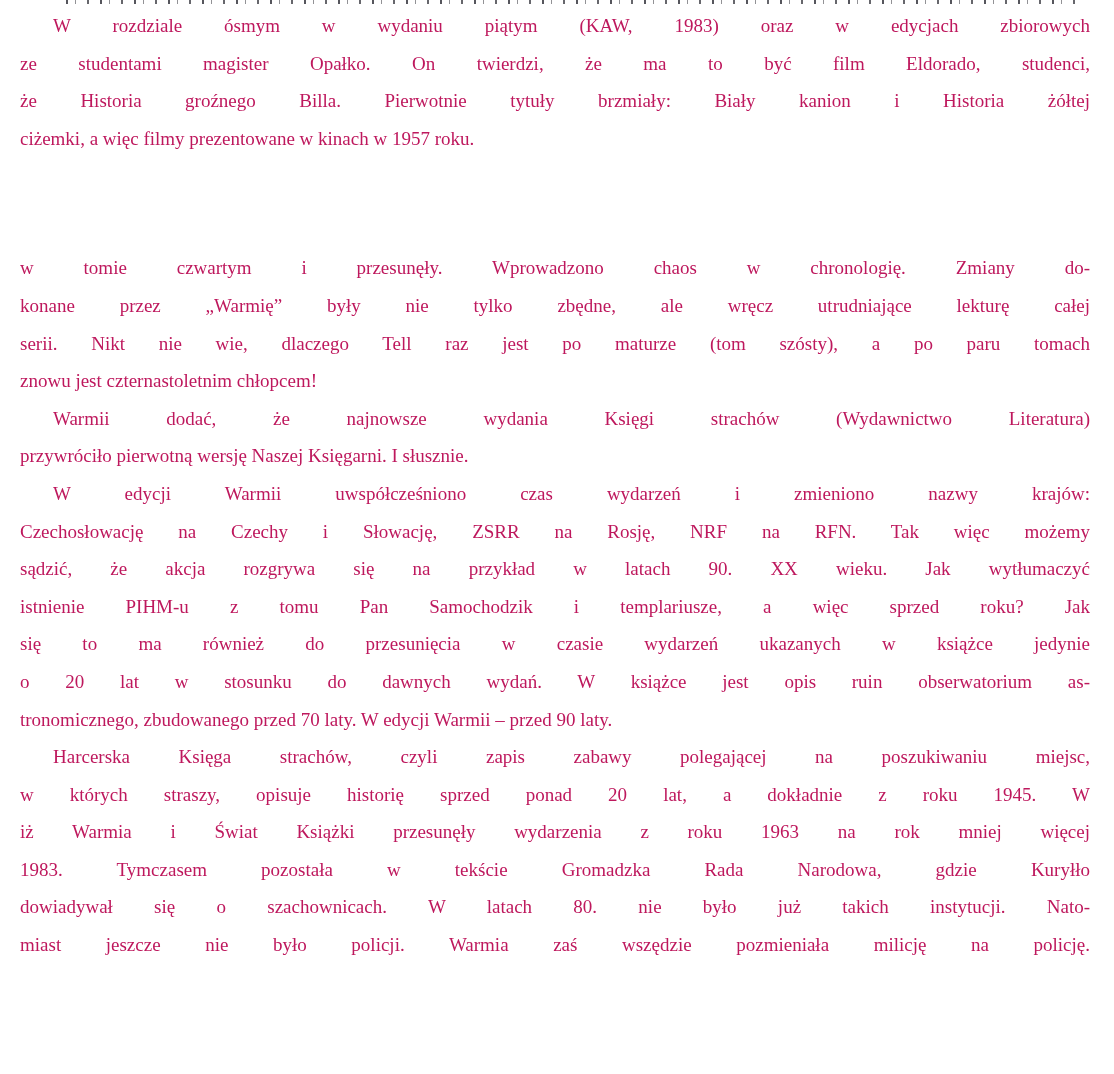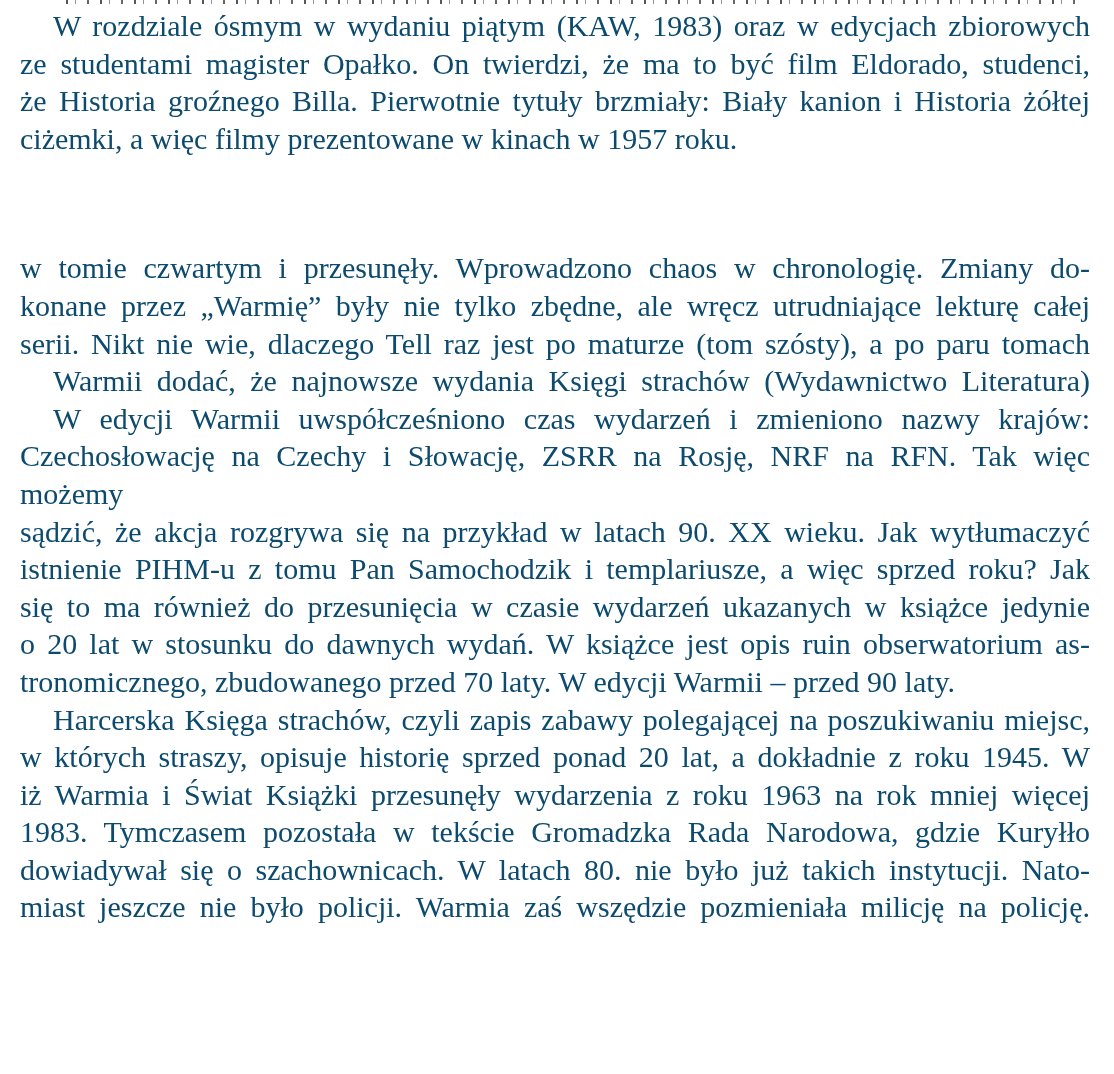--- a/index.html
+++ b/index.html
@@ -8,23 +8,23 @@
     height: 1074px;
     background: #ffffff;
     overflow: hidden;
   }
   .page {
     box-sizing: border-box;
     width: 1114px;
     height: 1074px;
     padding: 0 24px 0 20px;
     font-family: "Liberation Serif", "DejaVu Serif", serif;
-    font-size: 30px;
+    font-size: 19px;
     line-height: 37.6px;
-    color: #0c4a6e;
+    color: #be185d;
   }
   
   .remnant {
     position: relative;
     height: 7px;
     overflow: hidden;
   }
   .remnant-bar {
     position: absolute;
     top: 0; left: 46px; right: 14px; height: 4px;
@@ -57,23 +57,25 @@
         <div class="line ind"><span>W rozdziale ósmym w wydaniu piątym (KAW, 1983) oraz w edycjach zbiorowych</span></div>
         <div class="line"><span>ze studentami magister Opałko. On twierdzi, że ma to być film </span><span class="it">Eldorado</span><span>, studenci,</span></div>
         <div class="line"><span>że </span><span class="it">Historia groźnego Billa</span><span>. Pierwotnie tytuły brzmiały: </span><span class="it">Biały kanion</span><span> i </span><span class="it">Historia żółtej</span></div>
         <div class="line noj"><span class="it">ciżemki</span><span>, a więc filmy prezentowane w kinach w 1957 roku.</span></div>
       </div>
       <div class="gap"></div>
       <div class="para">
         <div class="line"><span>w tomie czwartym i przesunęły. Wprowadzono chaos w chronologię. Zmiany do-</span></div>
         <div class="line"><span>konane przez „Warmię” były nie tylko zbędne, ale wręcz utrudniające lekturę całej</span></div>
         <div class="line"><span>serii. Nikt nie wie, dlaczego Tell raz jest po maturze (tom szósty), a po paru tomach</span></div>
+        <div class="line noj"><span>znowu jest czternastoletnim chłopcem!</span></div>
       </div>
       <div class="para">
         <div class="line ind"><span>Warmii dodać, że najnowsze wydania </span><span class="it">Księgi strachów</span><span> (Wydawnictwo Literatura)</span></div>
+        <div class="line noj"><span>przywróciło pierwotną wersję Naszej Księgarni. I słusznie.</span></div>
       </div>
       <div class="para">
         <div class="line ind"><span>W edycji Warmii uwspółcześniono czas wydarzeń i zmieniono nazwy krajów:</span></div>
         <div class="line"><span>Czechosłowację na Czechy i Słowację, ZSRR na Rosję, NRF na RFN. Tak więc możemy</span></div>
         <div class="line"><span>sądzić, że akcja rozgrywa się na przykład w latach 90. XX wieku. Jak wytłumaczyć</span></div>
         <div class="line"><span>istnienie PIHM-u z tomu </span><span class="it">Pan Samochodzik i templariusze</span><span>, a więc sprzed roku? Jak</span></div>
         <div class="line"><span>się to ma również do przesunięcia w czasie wydarzeń ukazanych w książce jedynie</span></div>
         <div class="line"><span>o 20 lat w stosunku do dawnych wydań. W książce jest opis ruin obserwatorium as-</span></div>
         <div class="line noj"><span>tronomicznego, zbudowanego przed 70 laty. W edycji Warmii – przed 90 laty.</span></div>
       </div>

